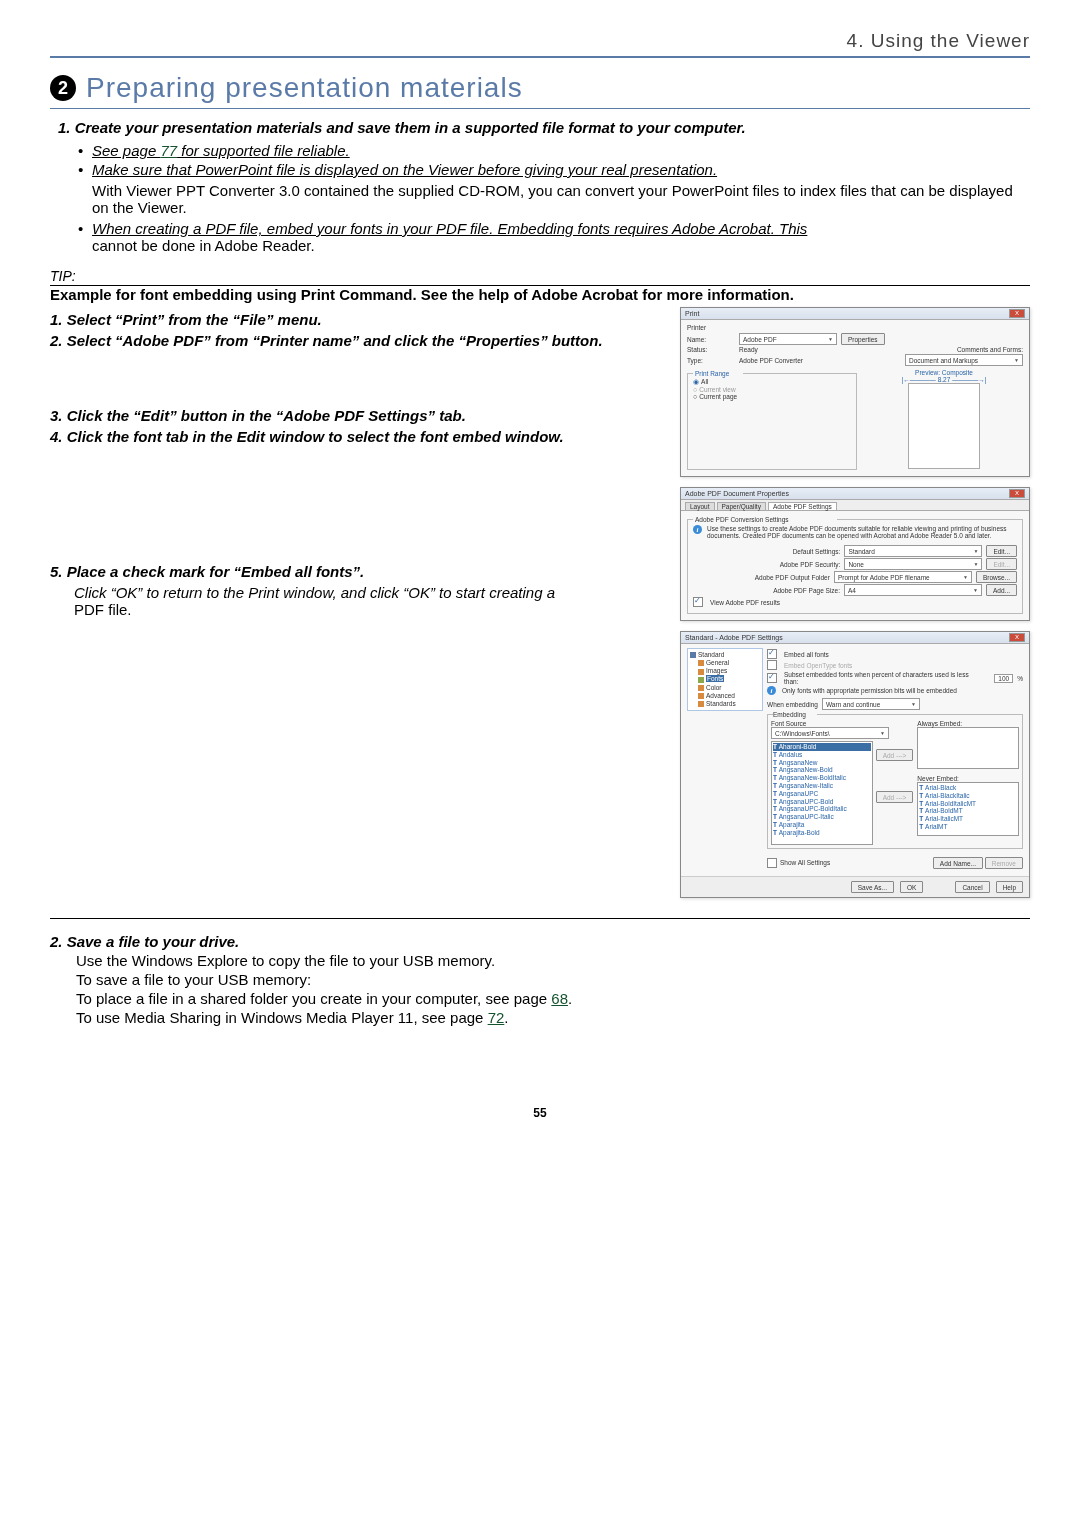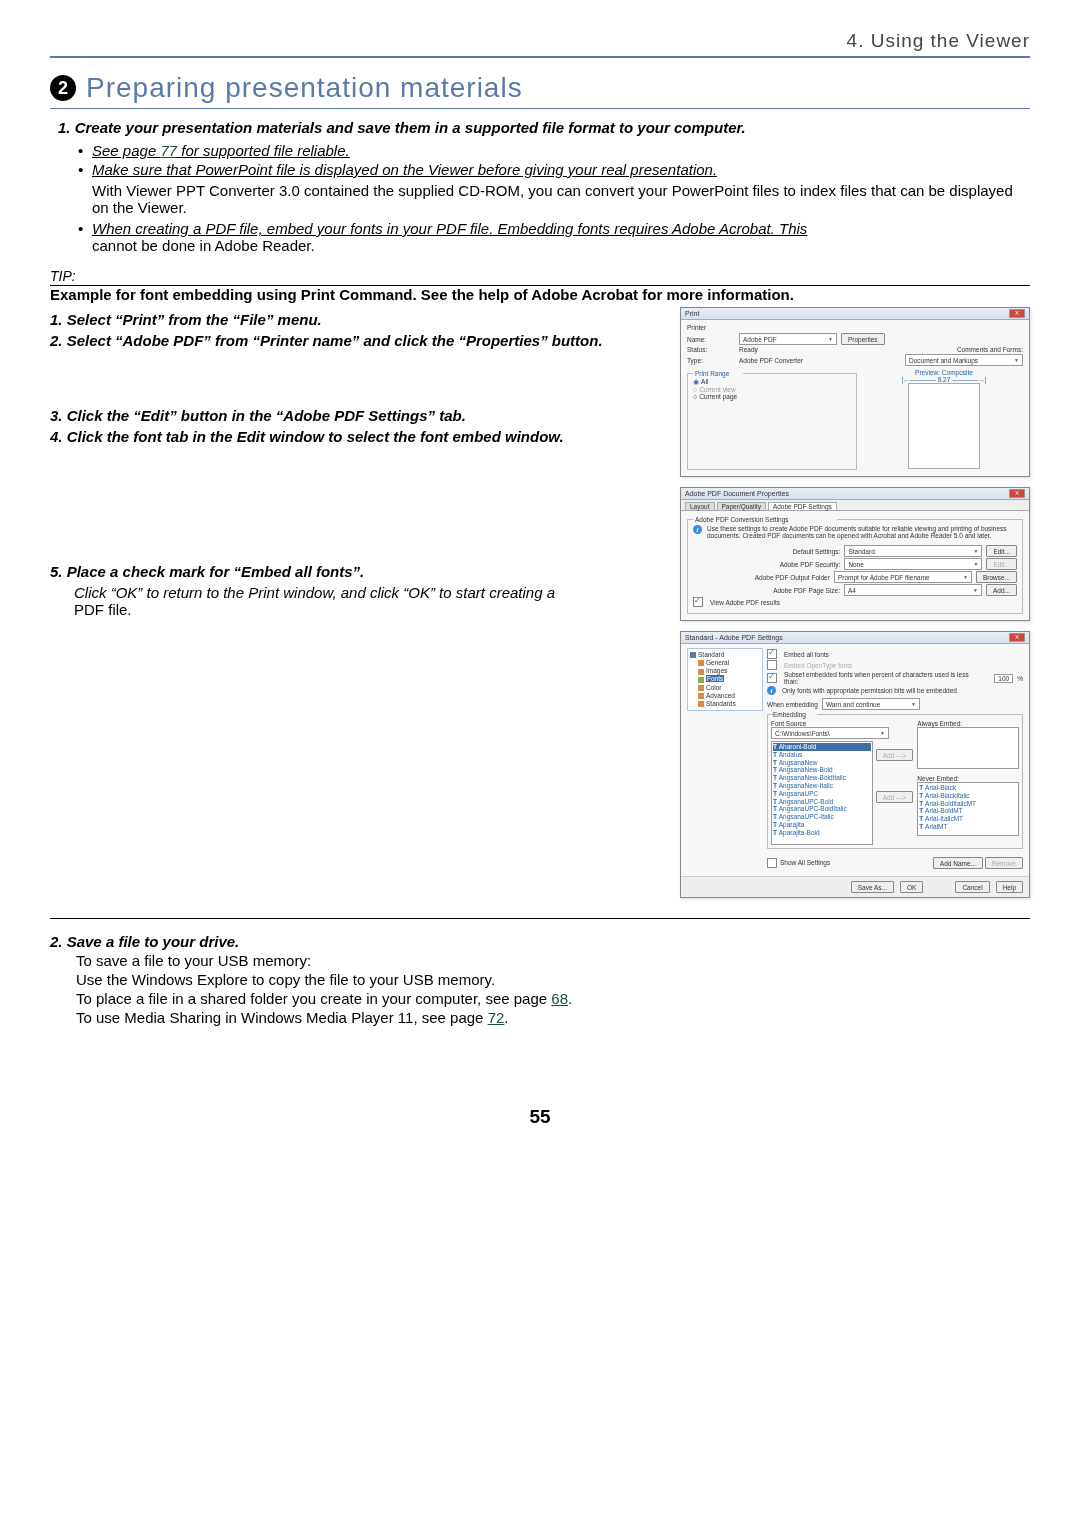--- a/index.html
+++ b/index.html
@@ -208,21 +208,21 @@
   .twocol > div:last-child { flex:1;}
   .smallbox { background:#fff; border:1px solid #999; height:40px; padding:1px; line-height:1.2;}
   .smallbox .fitem{ color:#2964a8;}
   .smallbox .fitem::before{ content:"T "; font-weight:bold;}
   .btnrow { display:flex; justify-content:flex-end; gap:6px; padding:4px 6px; background:#eee; border-top:1px solid #ccc;}
   .hr-bottom { border-top:1px solid #000; margin-top:10px; margin-bottom:14px;}
   .save-section h3 {
     font-weight:bold; font-style:italic; font-size:15px; margin:0 0 2px 0;
   }
   .save-section p { margin:2px 0; padding-left:26px; font-size:15px;}
-  .pagenum { text-align:center; font-weight:bold; margin-top:80px; font-size:19px;}
+  .pagenum { text-align:center; font-weight:bold; margin-top:80px; font-size:12px;}
   .infoicon {
     display:inline-flex;width:9px;height:9px;border-radius:50%;
     background:#3a8bd8;color:#fff;align-items:center;justify-content:center;
     font-weight:bold;font-family:Georgia,serif;font-style:italic;font-size:7px;
     margin-right:2px;vertical-align:middle;
   }
 </style>
 </head>
 <body>
 
@@ -481,22 +481,22 @@
         </div>
       </div>
 
     </div>
   </div>
 
   <div class="hr-bottom"></div>
 
   <div class="save-section">
     <h3>2.  Save a file to your drive.</h3>
+    <p>Use the Windows Explore to copy the ﬁle to your USB memory.</p>
     <p>To save a ﬁle to your USB memory:</p>
-    <p>Use the Windows Explore to copy the ﬁle to your USB memory.</p>
     <p>
       <span>To place a ﬁle in a shared folder you create in your computer, see page </span><a class="link" href="#">68</a><span>.</span>
     </p>
     <p>
       <span>To use  Media Sharing in Windows Media Player 11, see page </span><a class="link" href="#">72</a><span>.</span>
     </p>
   </div>
 
   <div class="pagenum">55</div>
 </div>

